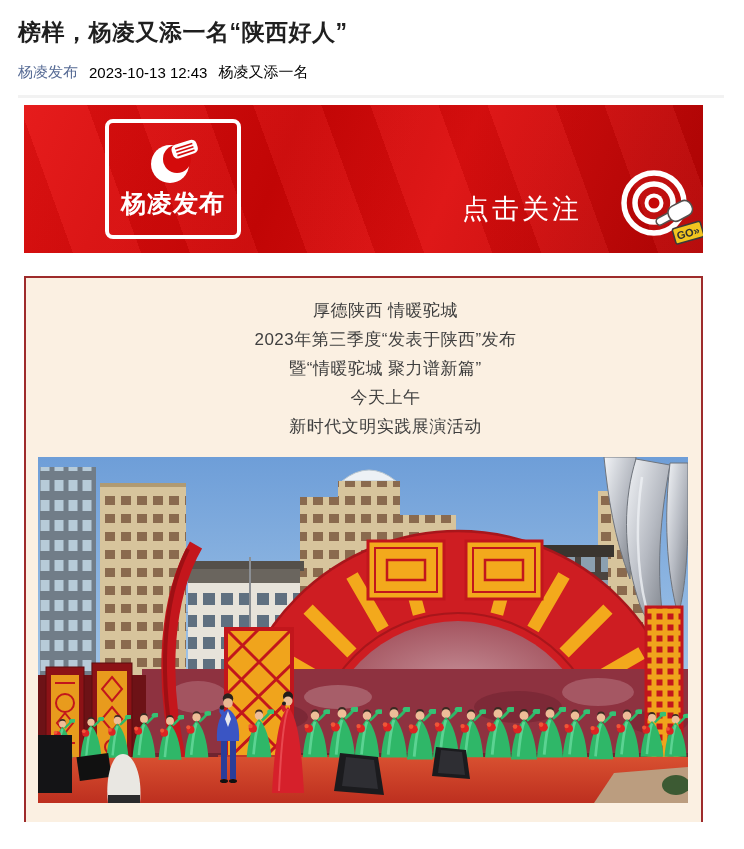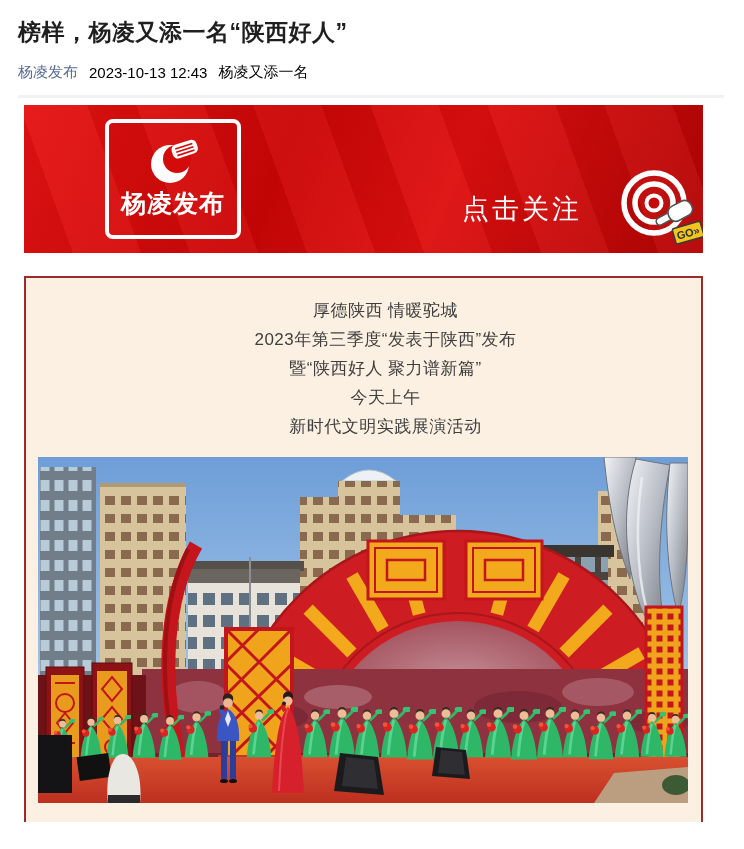--- a/index.html
+++ b/index.html
@@ -94,21 +94,21 @@
       <g transform="translate(56,66) rotate(-16)">
         <rect x="0" y="0" width="29" height="16" rx="2" fill="#f2c51f" stroke="#3a3a3a" stroke-width="1.5"></rect>
         <text x="14.5" y="12" text-anchor="middle" font-size="11" font-weight="bold" fill="#313131">GO»</text>
       </g>
     </svg>
   </div>
 
   <div class="cbox">
     <p>厚德陕西 情暖驼城</p>
     <p>2023年第三季度“发表于陕西”发布</p>
-    <p>暨“陕西好人 聚力谱新篇”</p>
+    <p>暨“情暖驼城 聚力谱新篇”</p>
     <p>今天上午</p>
     <p>新时代文明实践展演活动</p>
 
     <svg class="photo" viewBox="0 0 650 346">
       <defs>
         <linearGradient id="sky" x1="0" y1="0" x2="0" y2="1">
           <stop offset="0" stop-color="#6e9ed8"></stop>
             <stop offset=".6" stop-color="#9ec2e6"></stop>
             <stop offset="1" stop-color="#cfe0f0"></stop>
         </linearGradient>

